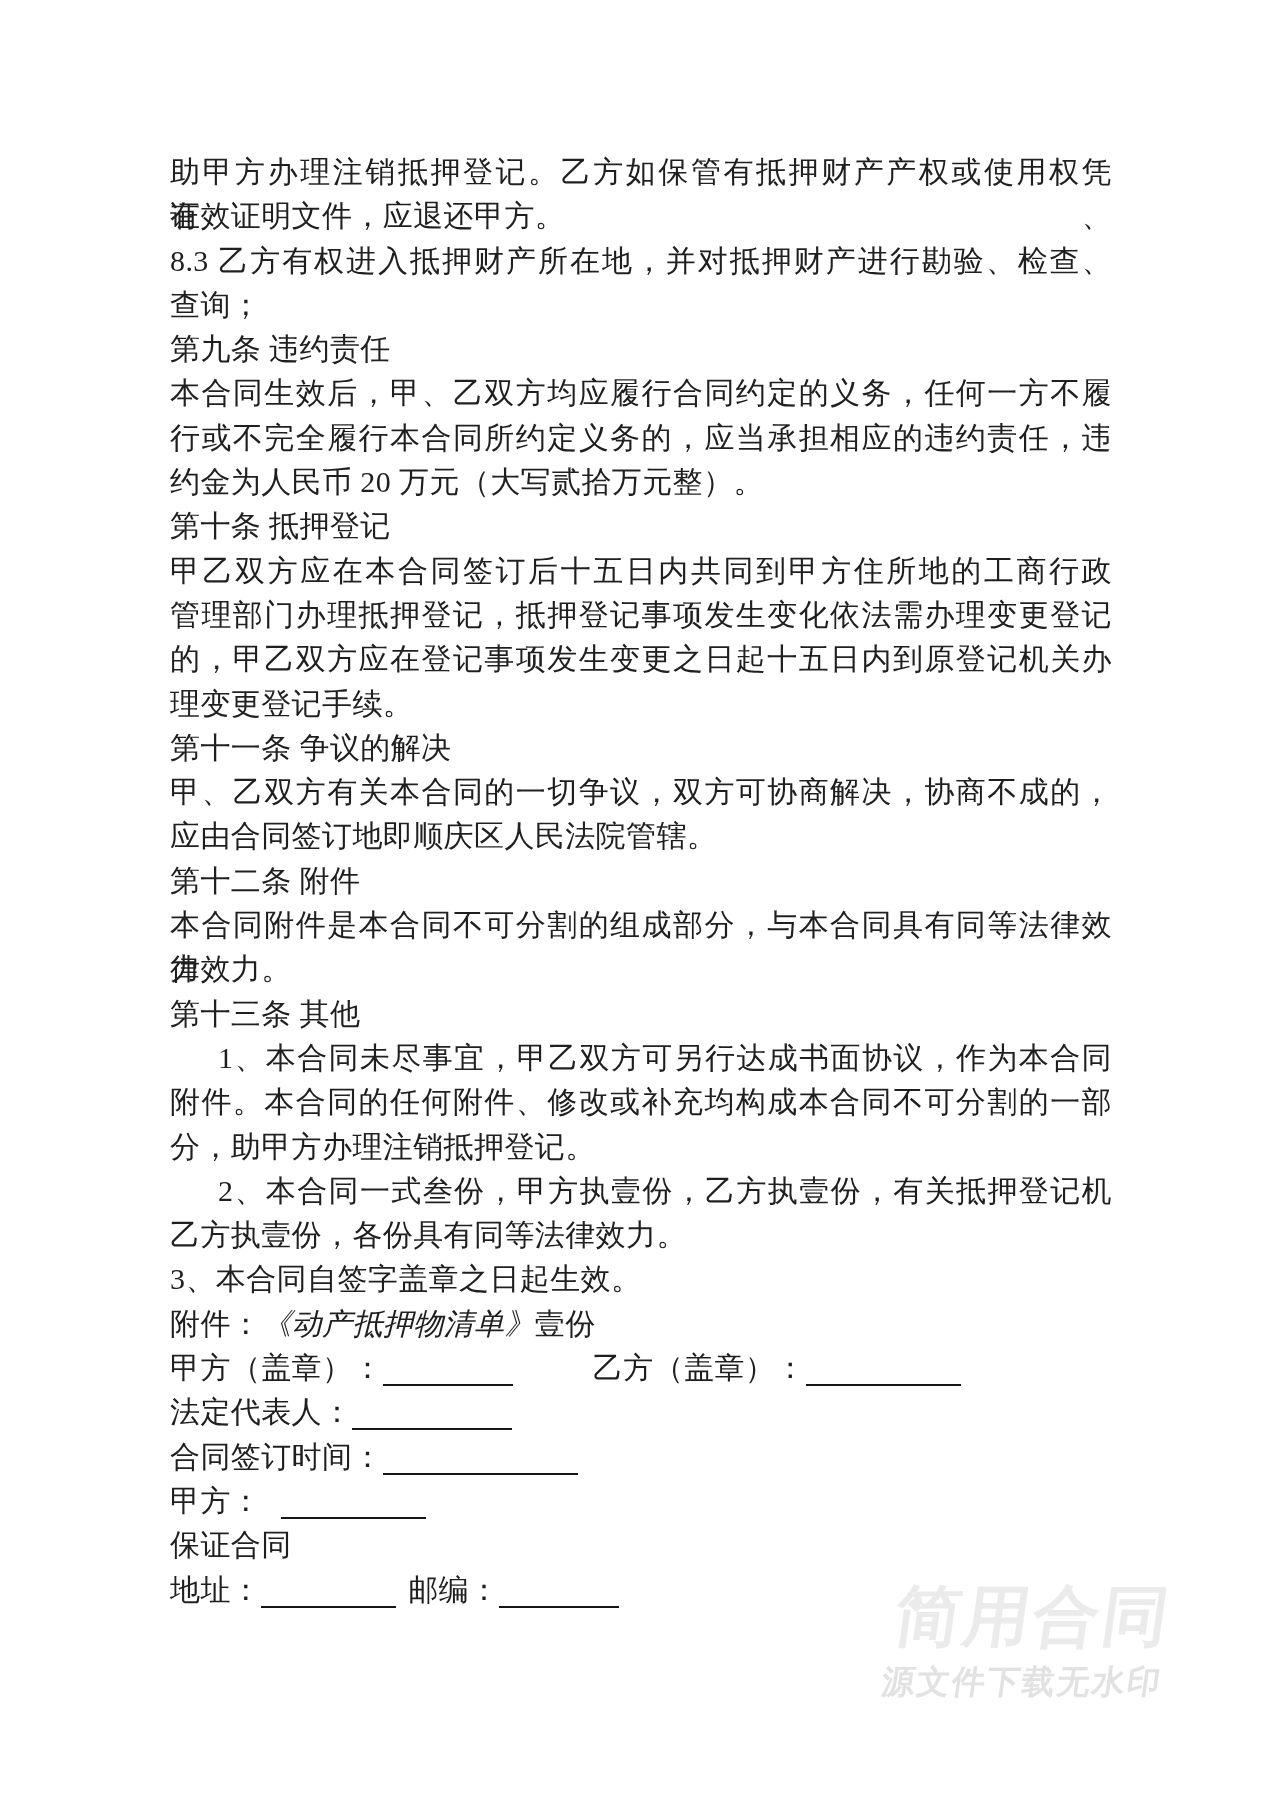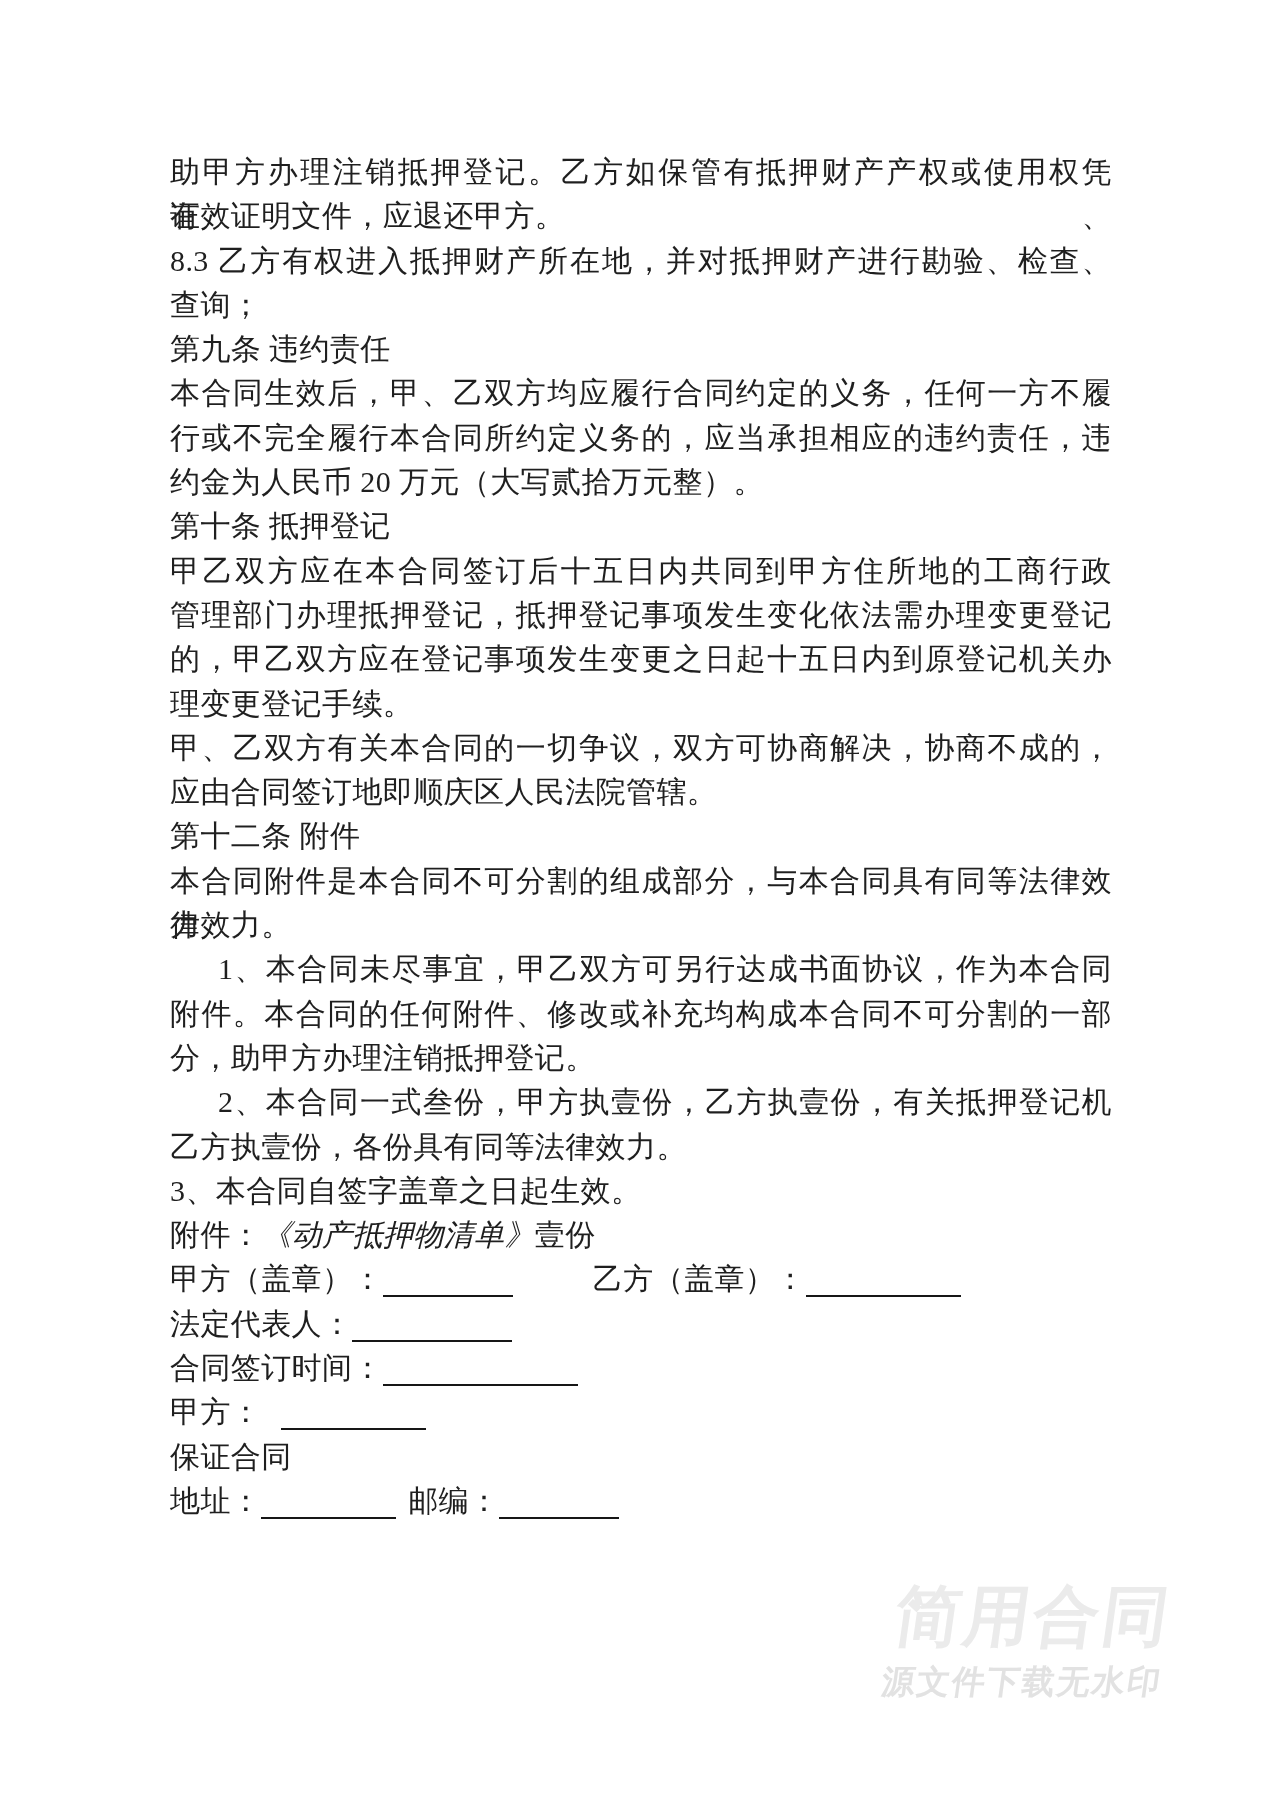--- a/index.html
+++ b/index.html
@@ -80,25 +80,27 @@
       <div class="line">查询；</div>
       <div class="line">第九条 违约责任</div>
       <div class="line justify">本合同生效后，甲、乙双方均应履行合同约定的义务，任何一方不履</div>
       <div class="line justify">行或不完全履行本合同所约定义务的，应当承担相应的违约责任，违</div>
       <div class="line">约金为人民币 20 万元（大写贰拾万元整）。</div>
       <div class="line">第十条 抵押登记</div>
       <div class="line justify">甲乙双方应在本合同签订后十五日内共同到甲方住所地的工商行政</div>
       <div class="line justify">管理部门办理抵押登记，抵押登记事项发生变化依法需办理变更登记</div>
       <div class="line justify">的，甲乙双方应在登记事项发生变更之日起十五日内到原登记机关办</div>
       <div class="line">理变更登记手续。</div>
+      <div class="line">第十一条 争议的解决</div>
       <div class="line justify">甲、乙双方有关本合同的一切争议，双方可协商解决，协商不成的，</div>
       <div class="line">应由合同签订地即顺庆区人民法院管辖。</div>
       <div class="line">第十二条 附件</div>
       <div class="line justify">本合同附件是本合同不可分割的组成部分，与本合同具有同等法律效力</div>
       <div class="line">律效力。</div>
+      <div class="line">第十三条  其他</div>
       <div class="line justify indent">1、本合同未尽事宜，甲乙双方可另行达成书面协议，作为本合同</div>
       <div class="line justify">附件。本合同的任何附件、修改或补充均构成本合同不可分割的一部</div>
       <div class="line">分，助甲方办理注销抵押登记。</div>
       <div class="line justify indent">2、本合同一式叁份，甲方执壹份，乙方执壹份，有关抵押登记机</div>
       <div class="line">乙方执壹份，各份具有同等法律效力。</div>
       <div class="line">3、本合同自签字盖章之日起生效。</div>
       <div class="line"><span>附件：</span><span class="em">《动产抵押物清单》</span><span>壹份</span></div>
       <div class="line"><span>甲方（盖章）：</span><span class="blank" style="width: 130px;"></span><span class="space" style="width: 80px;"></span><span>乙方（盖章）：</span><span class="blank" style="width: 155px;"></span></div>
       <div class="line"><span>法定代表人：</span><span class="blank" style="width: 160px;"></span></div>
       <div class="line"><span>合同签订时间：</span><span class="blank" style="width: 195px;"></span></div>

